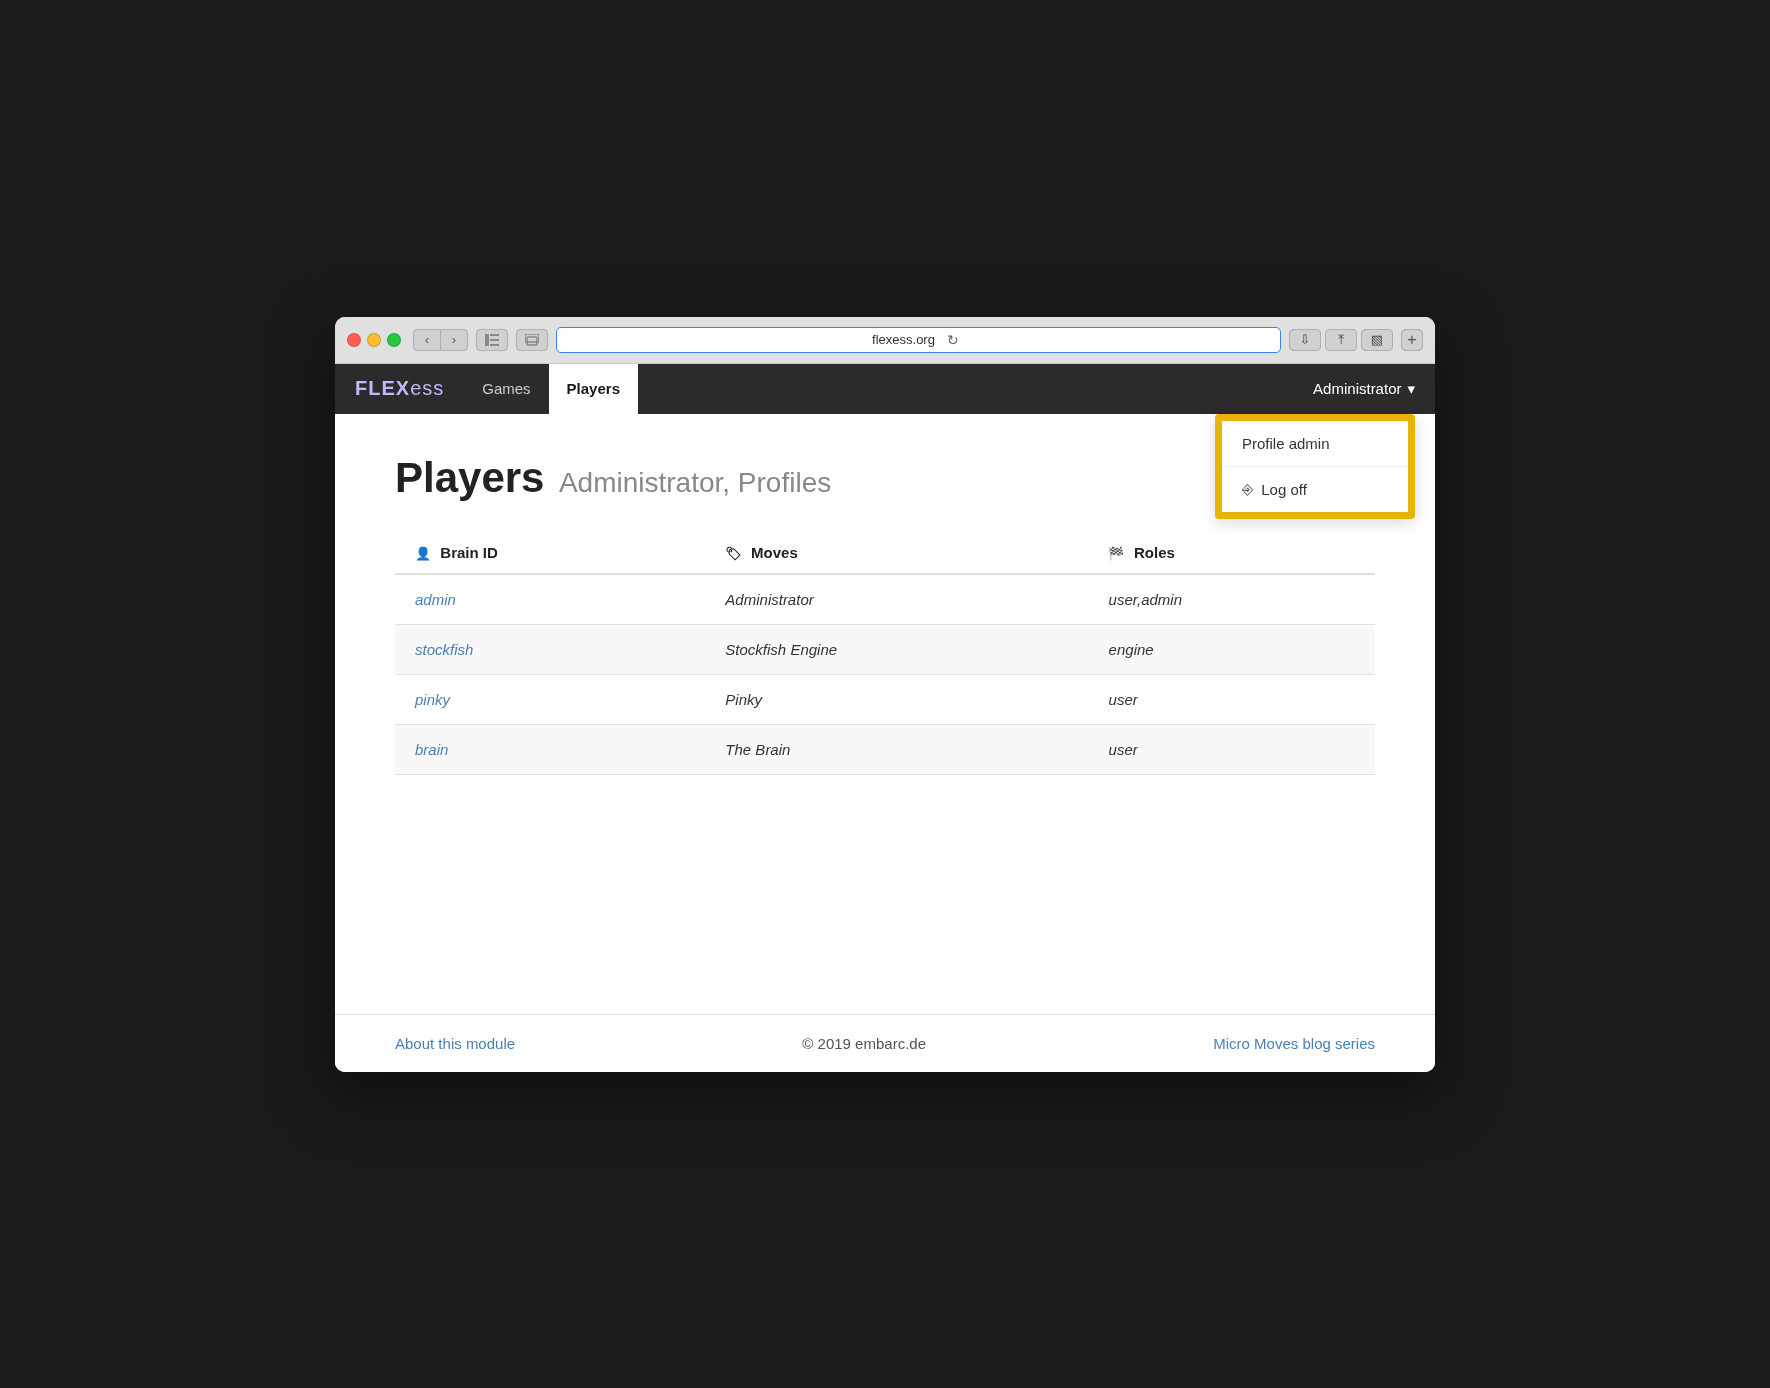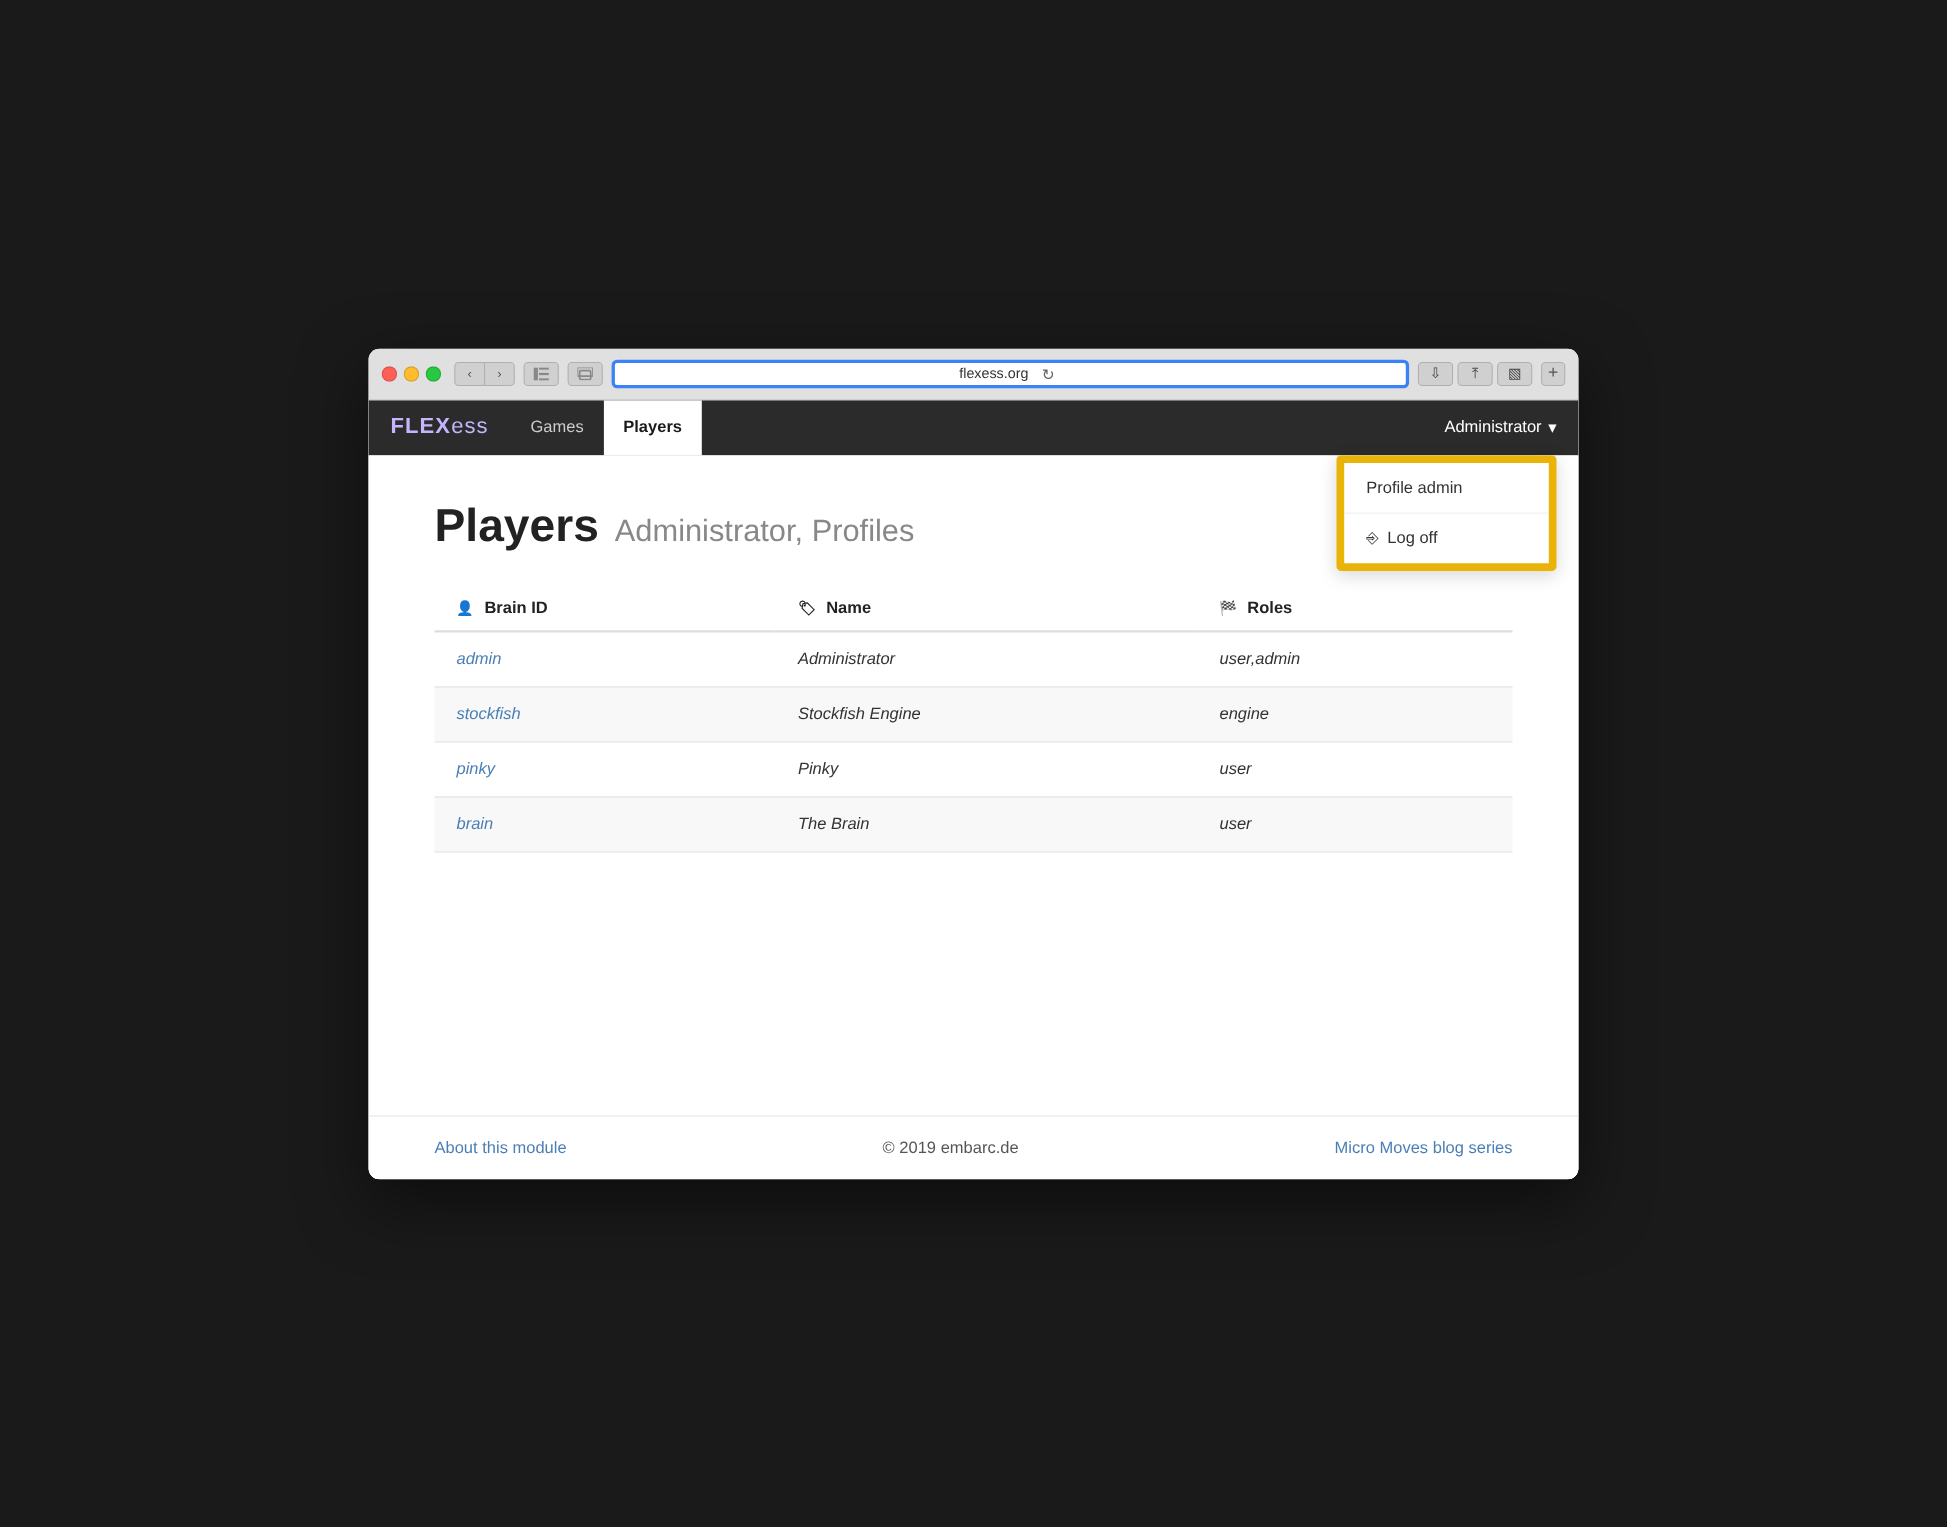--- a/index.html
+++ b/index.html
@@ -87,21 +87,21 @@
       display: flex;
       align-items: center;
       justify-content: center;
       cursor: pointer;
     }
 
     .address-bar {
       flex: 1;
       height: 26px;
       background: white;
-      border: 3px solid #3b82f6;
+      border: 1px solid #3b82f6;
       border-radius: 5px;
       display: flex;
       align-items: center;
       padding: 0 8px;
       font-size: 13px;
       color: #333;
       justify-content: center;
       gap: 6px;
     }
 
@@ -413,21 +413,21 @@
 
       <table class="players-table">
         <thead>
           <tr>
             <th>
               <span class="th-icon">👤</span>
               <span>Brain ID</span>
             </th>
             <th>
               <span class="th-icon">🏷</span>
-              <span>Name</span>
+              <span>Moves</span>
             </th>
             <th>
               <span class="th-icon">🏁</span>
               <span>Roles</span>
             </th>
           </tr>
         </thead>
         <tbody id="table-body">
         <tr>
               <td><a class="user-id-link">admin</a></td>

